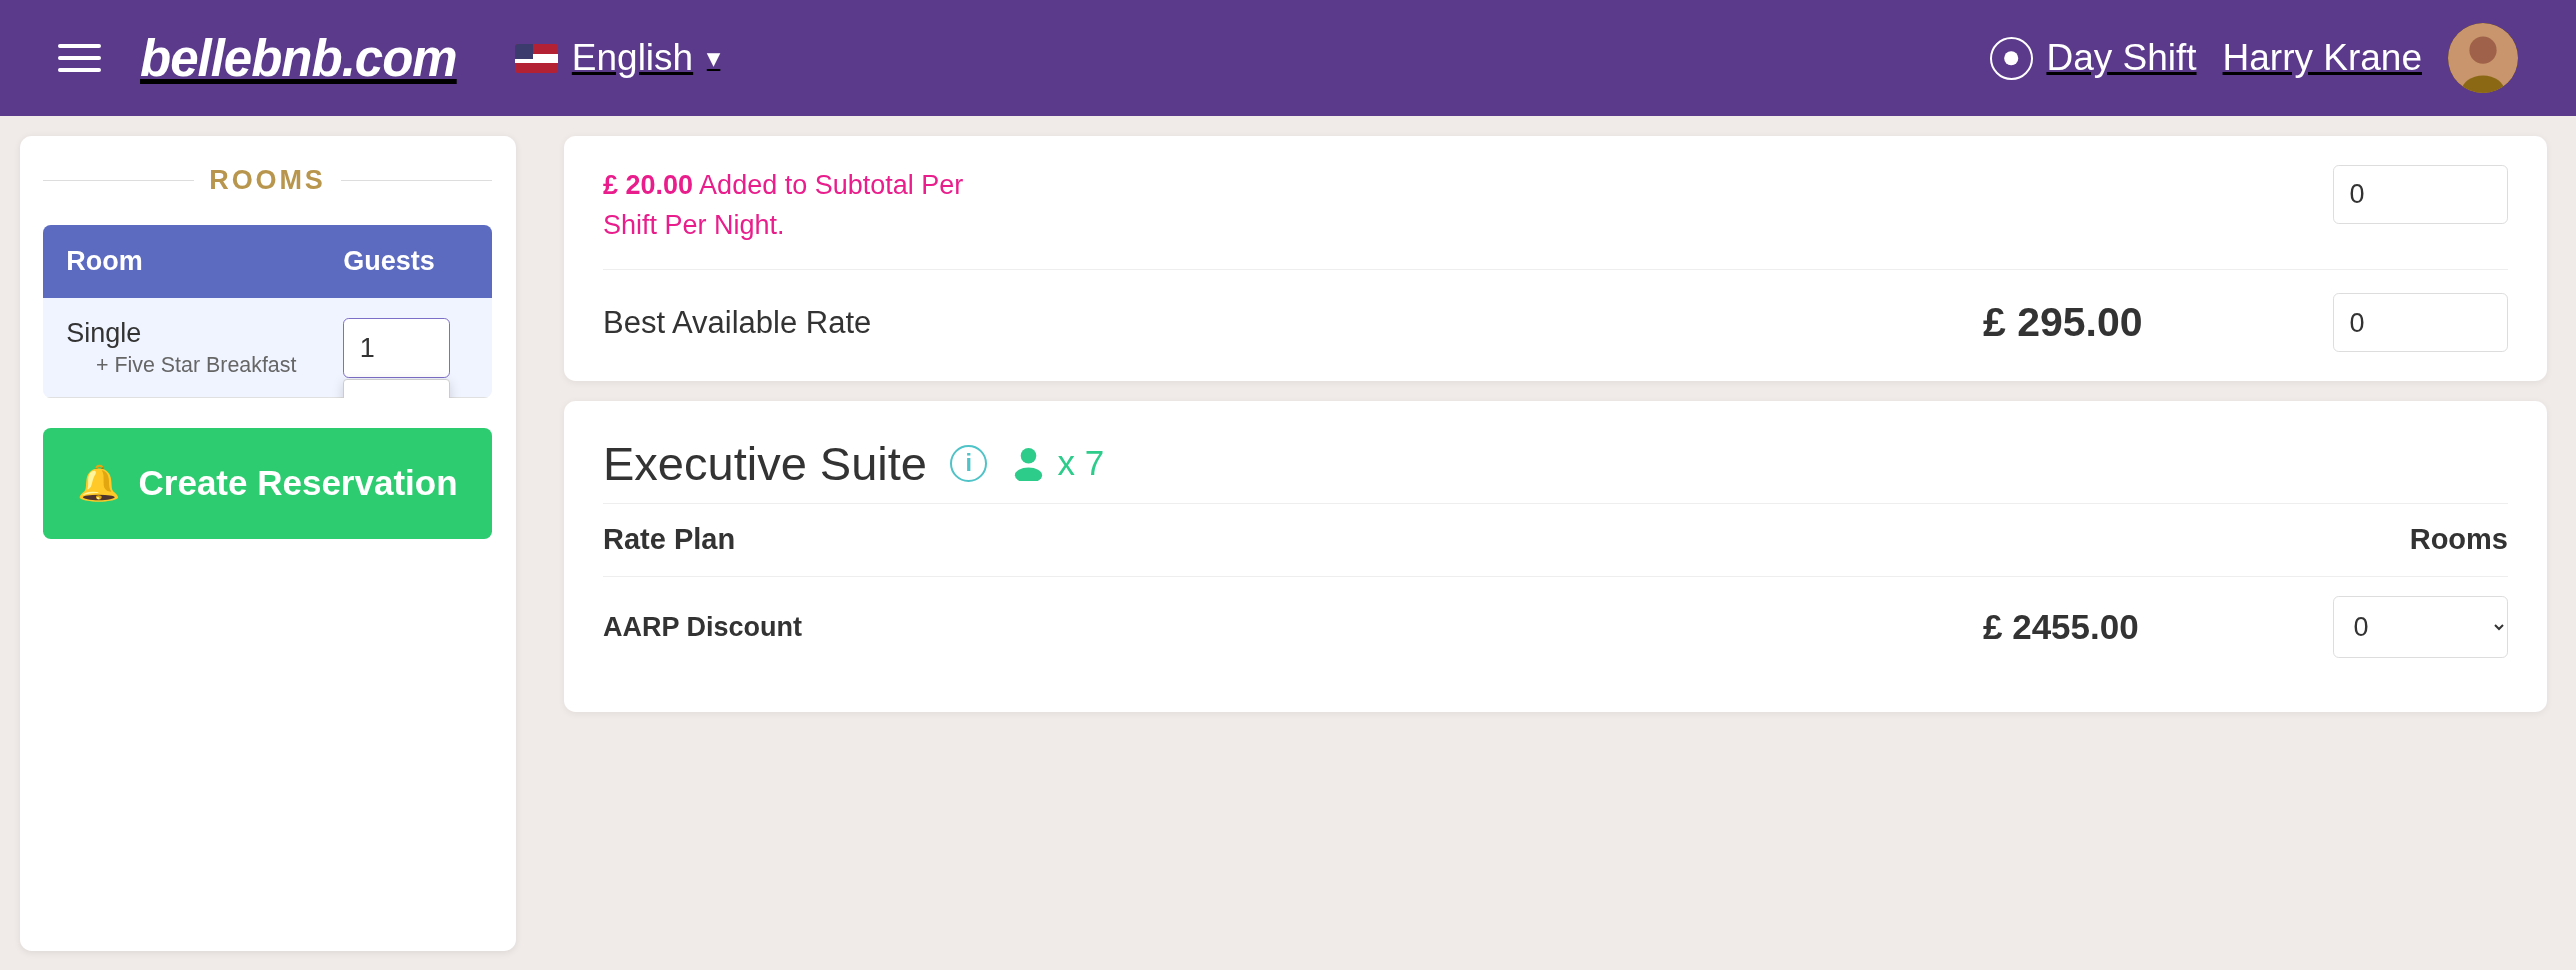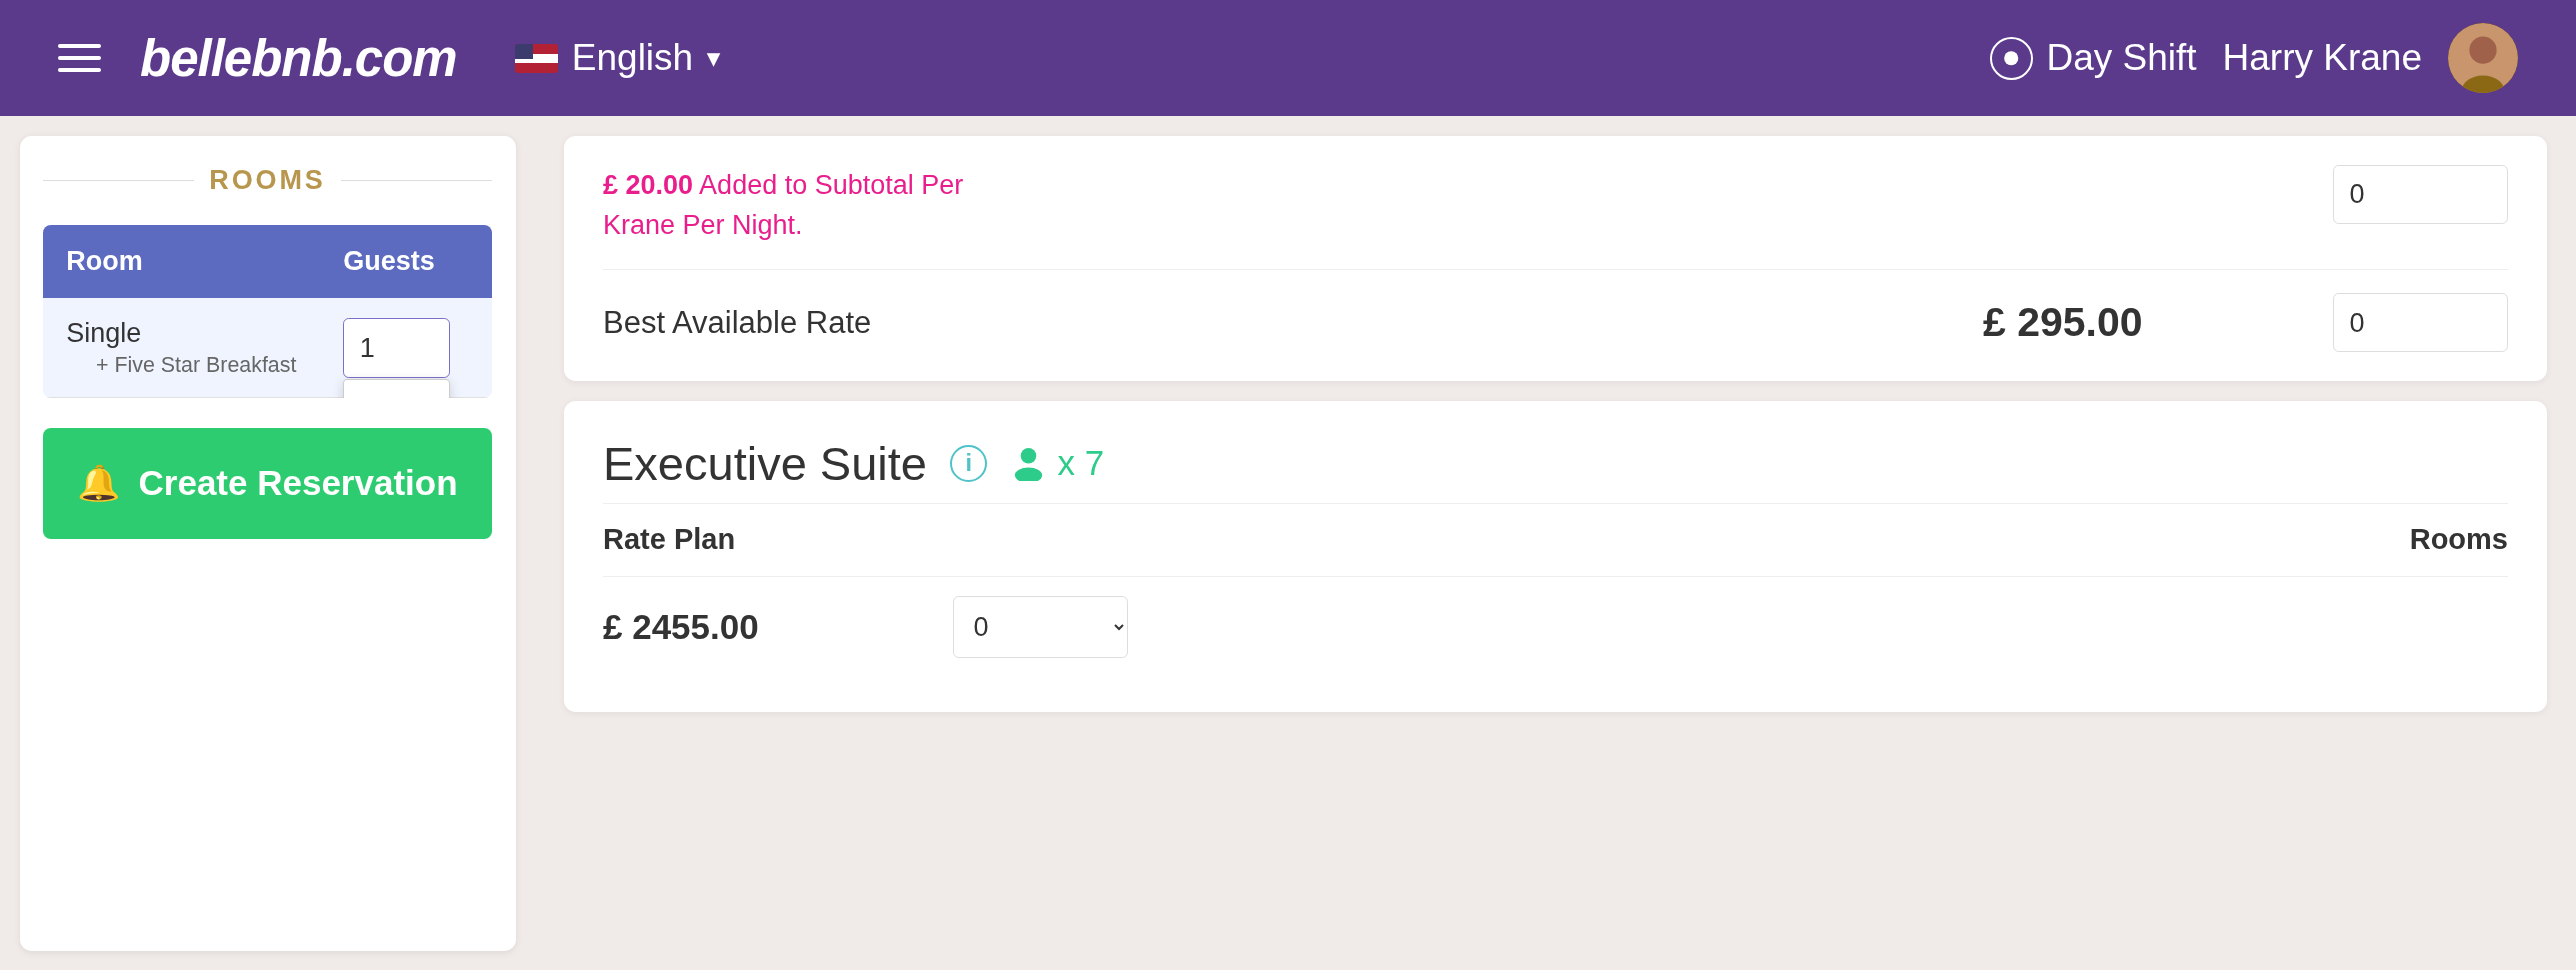--- a/index.html
+++ b/index.html
@@ -12,20 +12,21 @@
     }
 
     
     .header {
       background: #5b3a8c;
       height: 116px;
       display: flex;
       align-items: center;
       padding: 0 58px;
       gap: 39px;
+      text-decoration: underline;
     }
     .header-hamburger {
       display: flex;
       flex-direction: column;
       gap: 7.8px;
       cursor: pointer;
     }
     .header-hamburger span {
       display: block;
       width: 43px;
@@ -486,21 +487,21 @@
 
   <div class="right-panel">
 
     <div class="rate-card">
       <div class="rate-card-top">
         <div class="rate-card-text">
           <div>
             <span style="color:#e91e8c; font-weight:700;">£ 20.00</span>
             <span> Added to Subtotal Per</span>
           </div>
-          <div>Krane Per Night.</div>
+          <div>Shift Per Night.</div>
         </div>
         <select class="rate-rooms-select">
           <option value="0">0</option>
           <option value="1">1</option>
           <option value="2">2</option>
         </select>
       </div>
       <div class="rate-card-bottom">
         <span class="rate-name">Best Available Rate</span>
         <span class="rate-price">£ 295.00</span>
@@ -524,20 +525,21 @@
           <span>x 7</span>
         </div>
       </div>
 
       <div class="suite-table-header">
         <span class="suite-col-rate">Rate Plan</span>
         <span class="suite-col-rooms">Rooms</span>
       </div>
 
       <div class="suite-rate-row">
+        <span class="suite-rate-name">AARP Discount</span>
         <span class="suite-rate-price">£ 2455.00</span>
         <select class="suite-rate-select">
           <option value="0">0</option>
           <option value="1">1</option>
           <option value="2">2</option>
         </select>
       </div>
     </div>
 
   </div>

